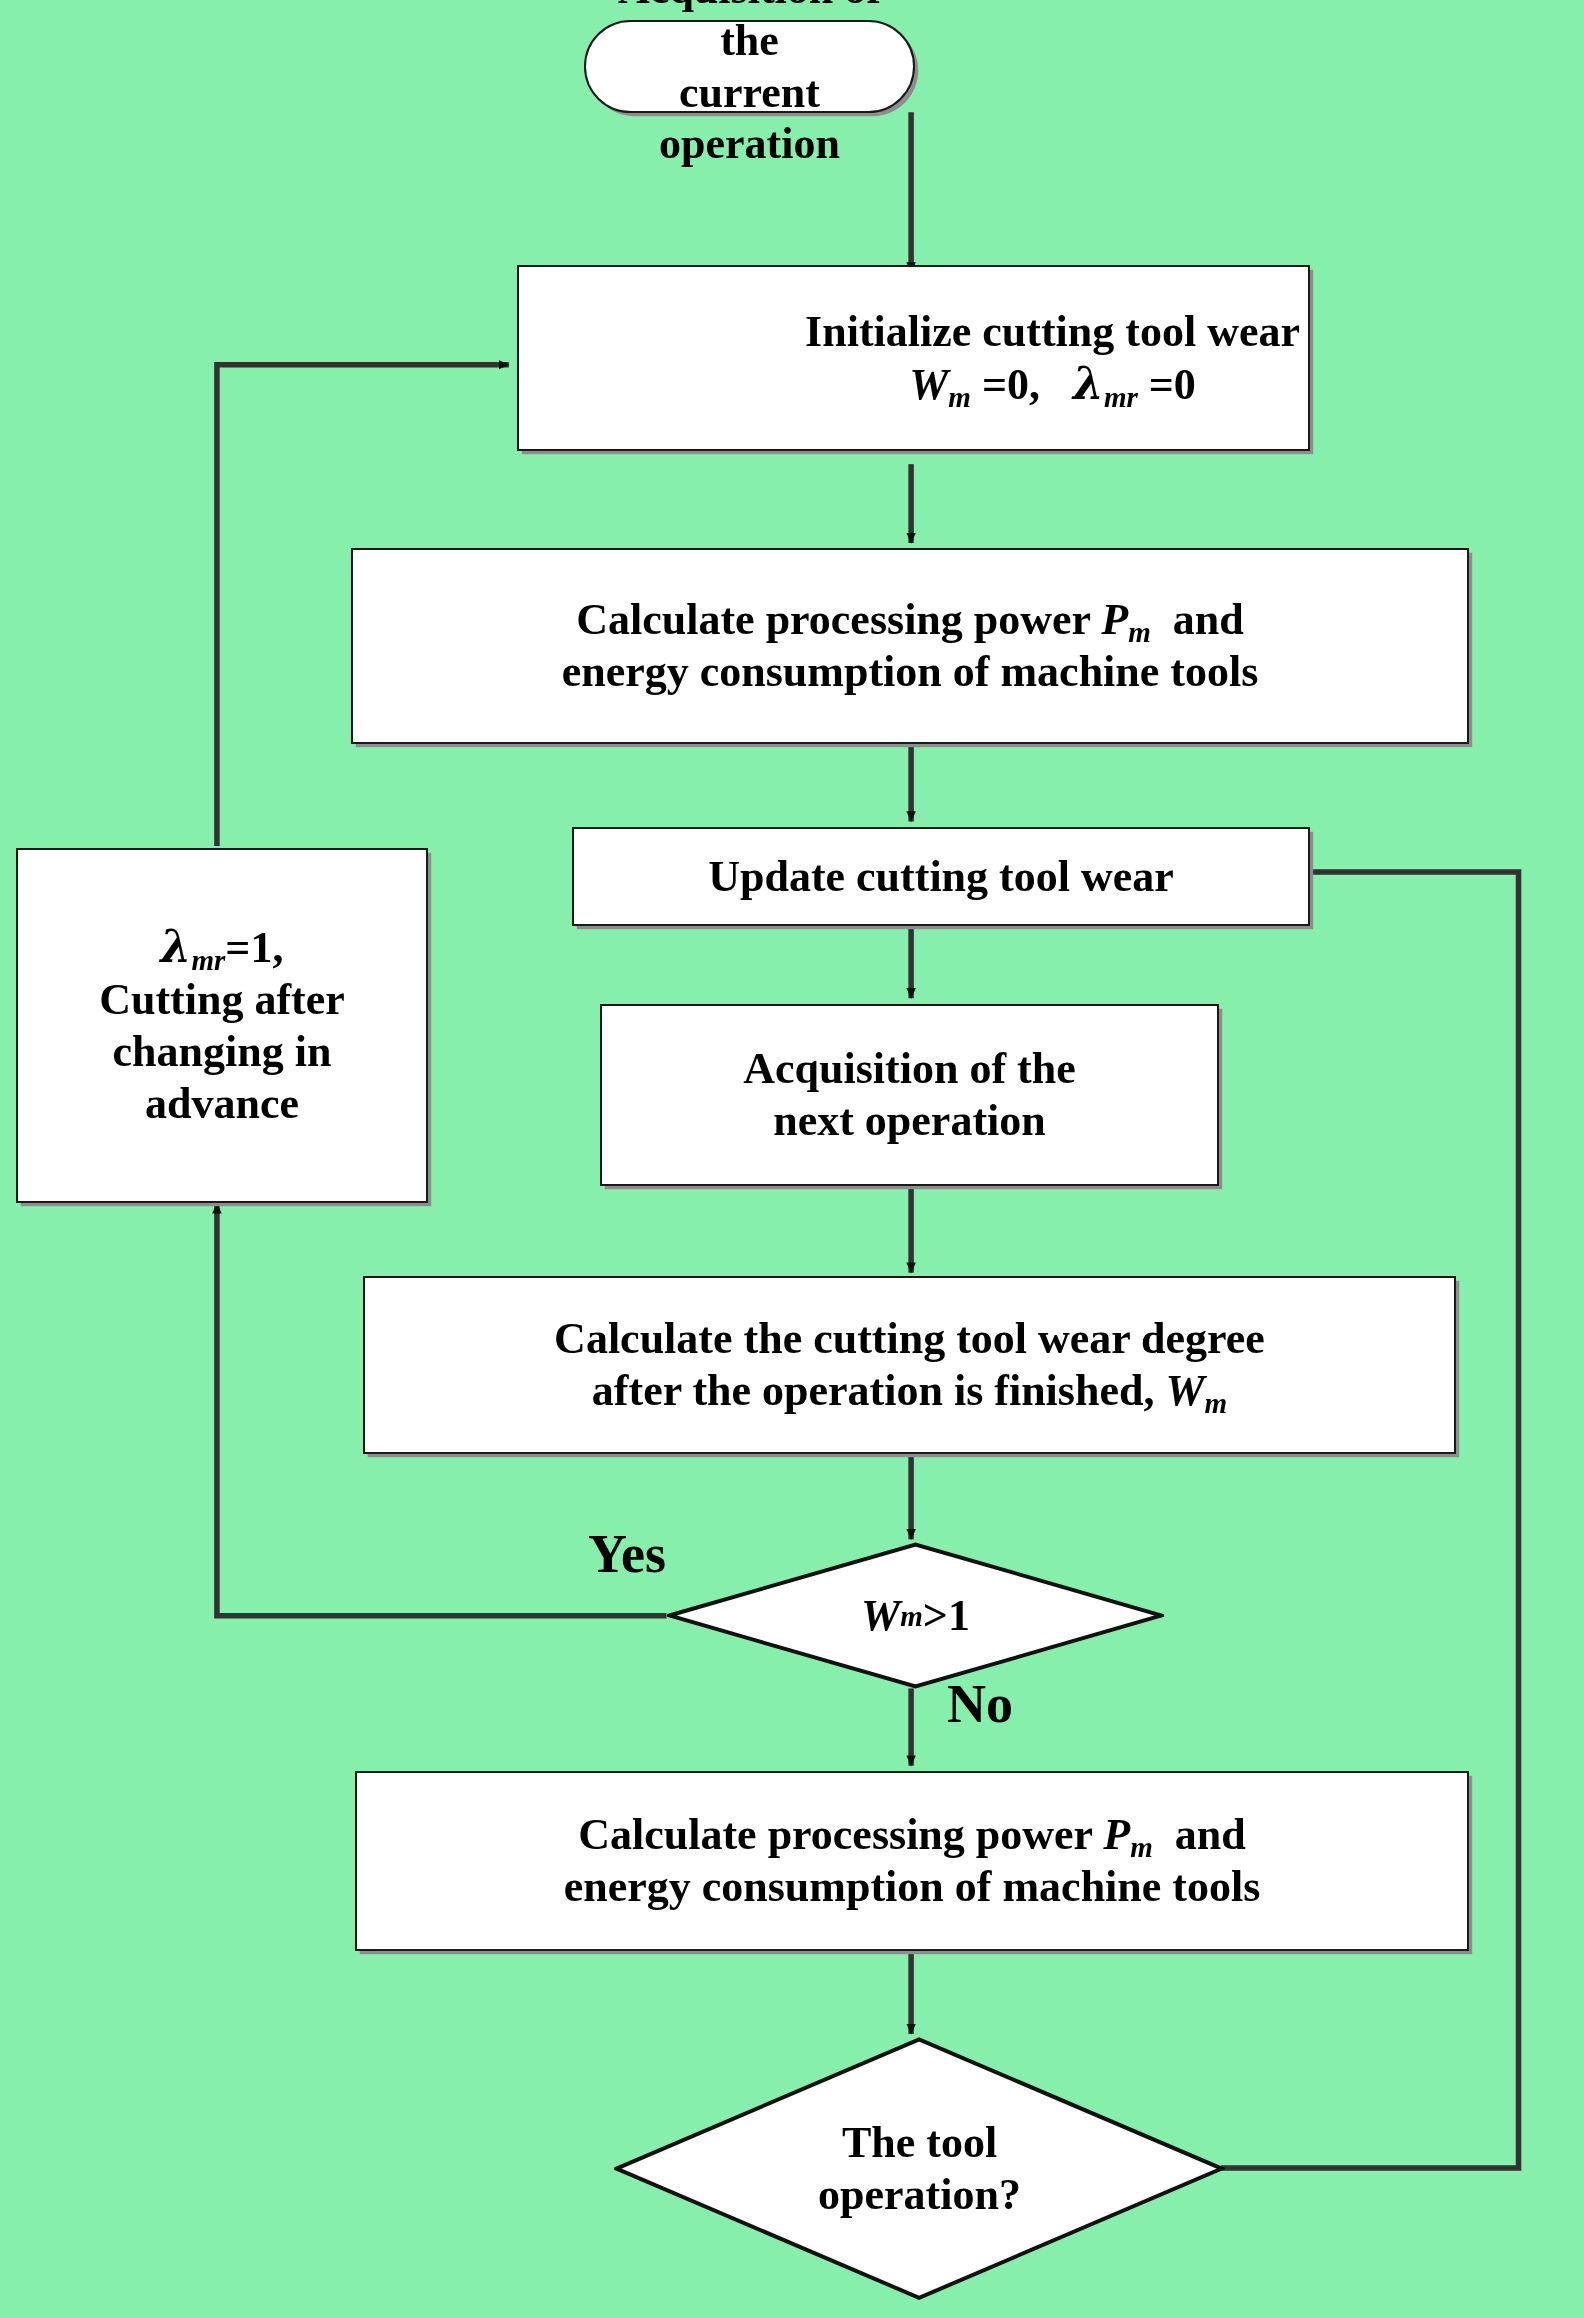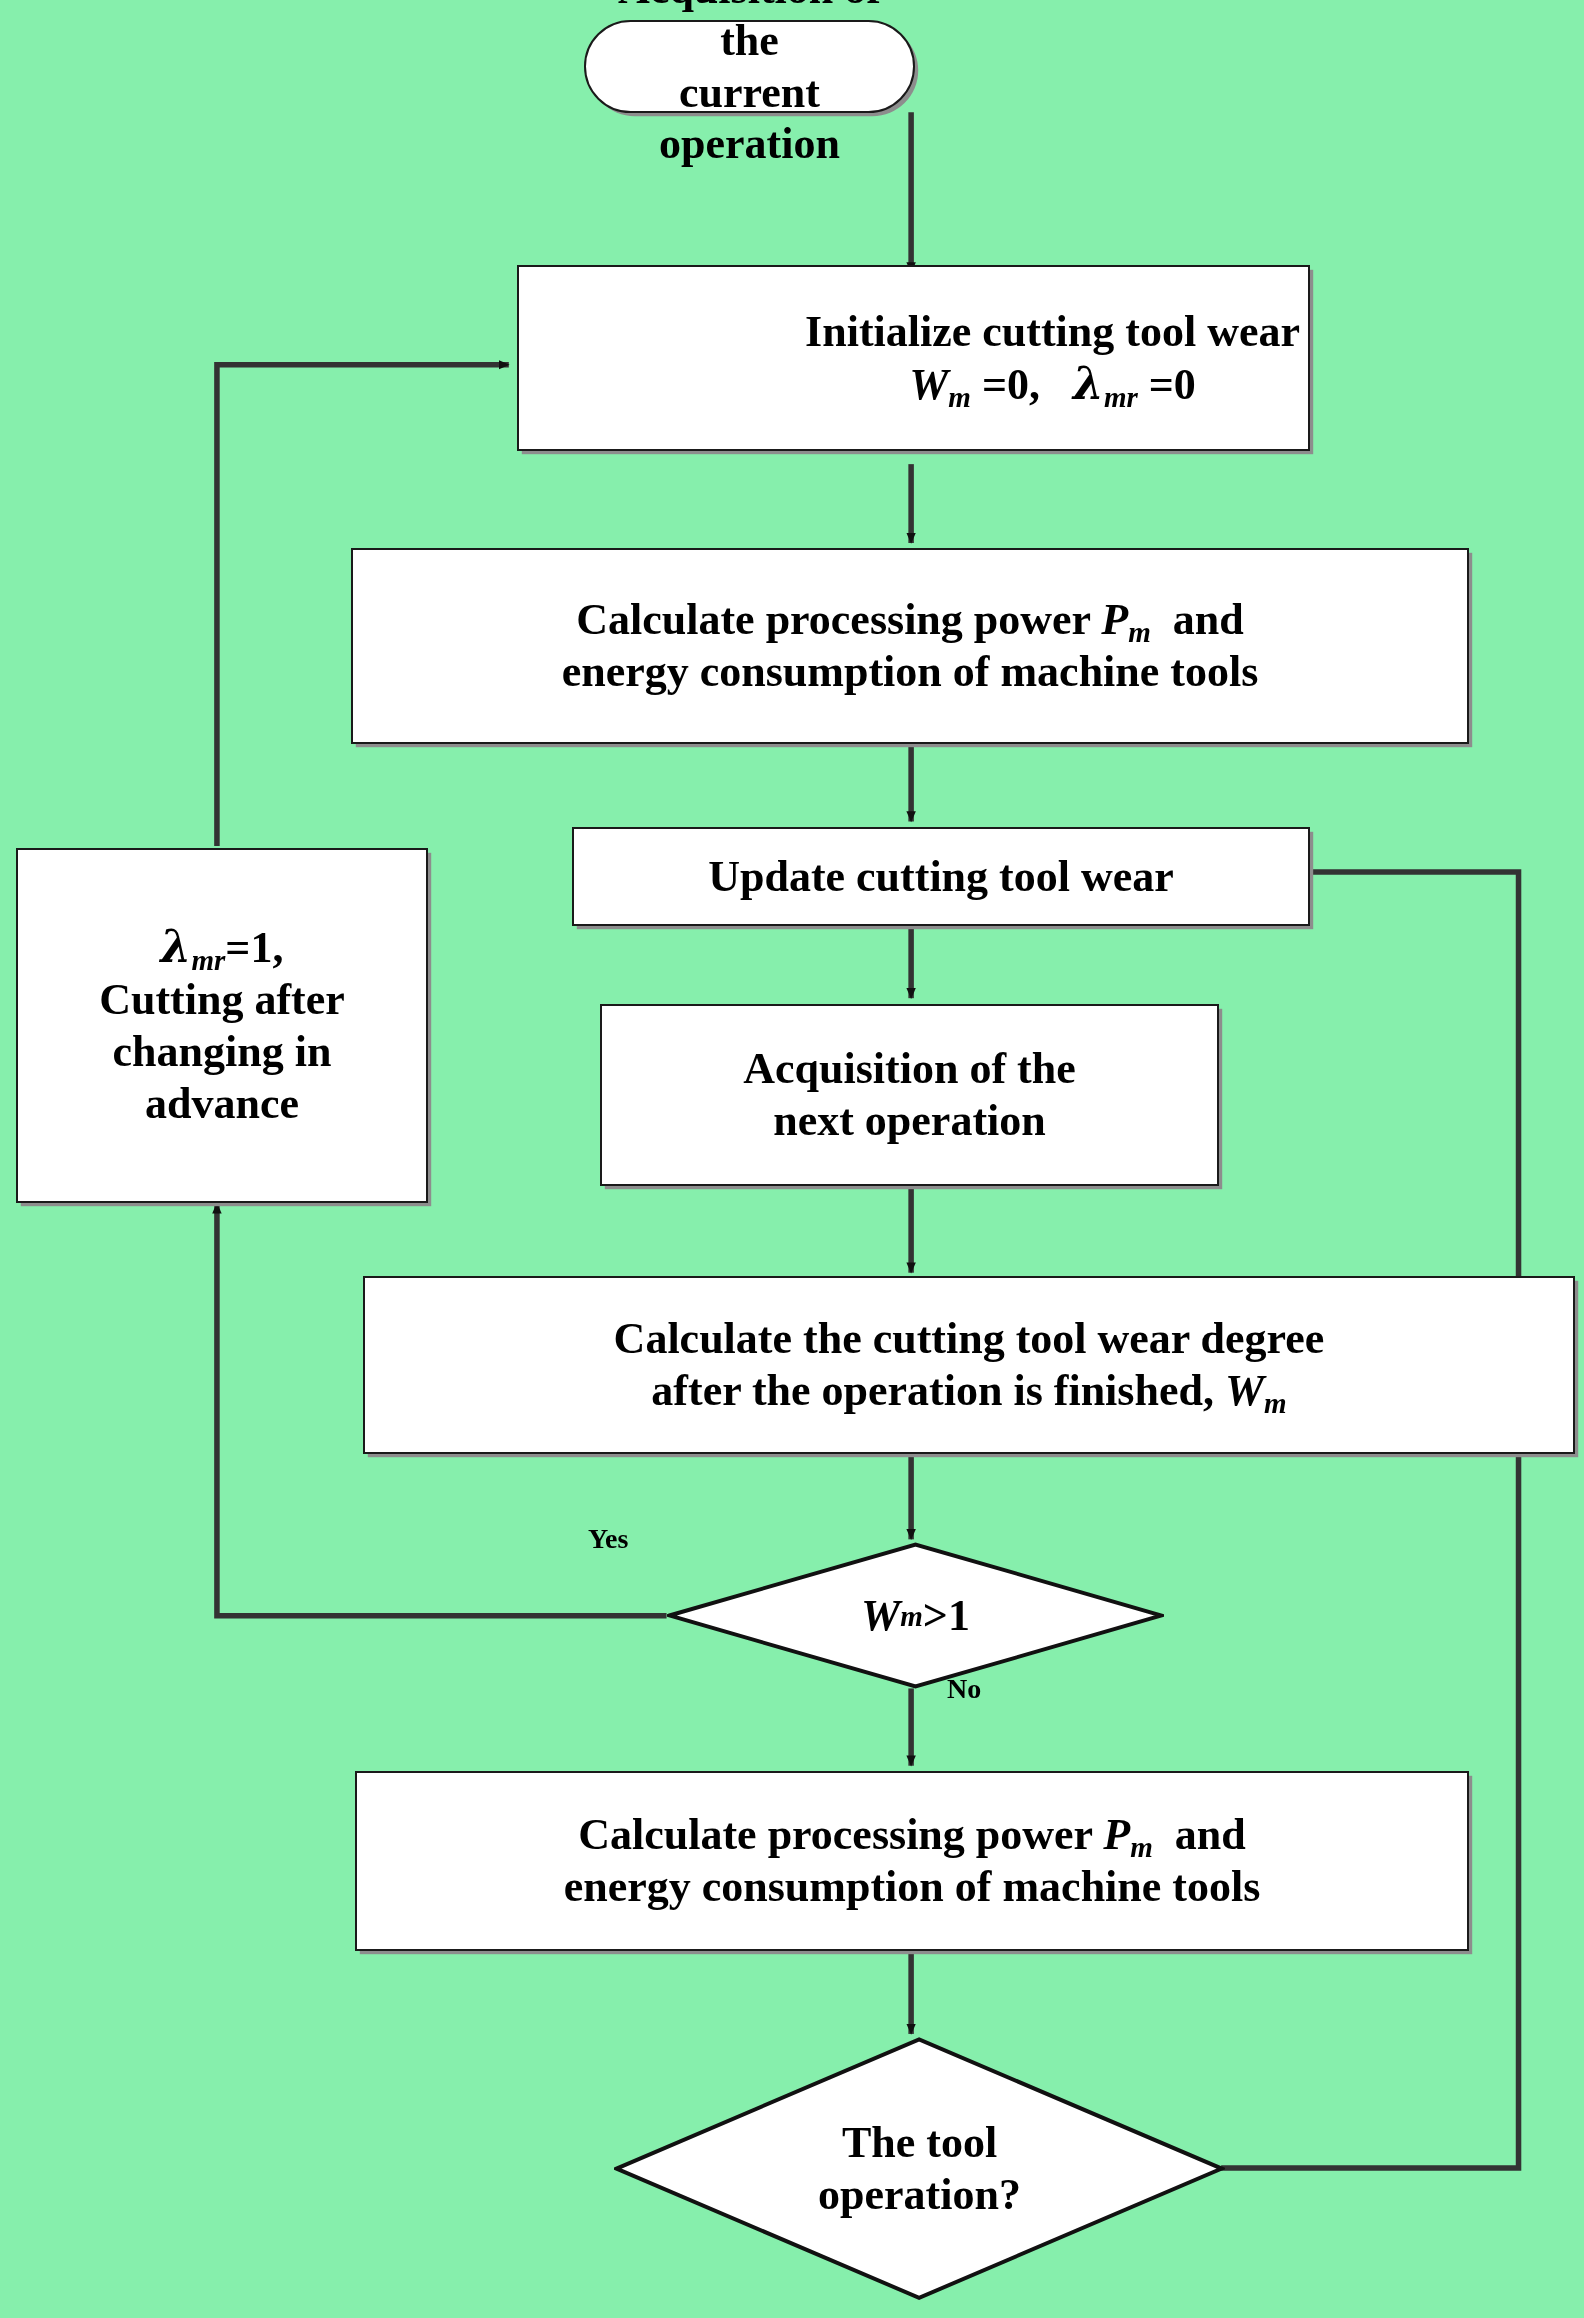--- a/index.html
+++ b/index.html
@@ -12,21 +12,21 @@
         line-height:1.18;}
   .proc{border:2.4px solid #1a1a1a;box-shadow:4px 4px 0 -0.8px #8d8d8d;}
   .term{border:2.4px solid #1a1a1a;border-radius:75px;box-shadow:4px 4px 0 -0.8px #8d8d8d;}
   .node .txt{padding:0 8px;font-size:44px;}
 
   .dia{position:absolute;}
   .dia .lbl{position:absolute;left:0;top:0;width:100%;height:100%;
             display:flex;align-items:center;justify-content:center;text-align:center;
             font-size:44px;line-height:1.18;pointer-events:none;}
 
-  .edgelabel{position:absolute;font-size:28px;color:#000;white-space:nowrap;}
+  .edgelabel{position:absolute;font-size:54px;color:#000;white-space:nowrap;}
 
   i.v{font-style:italic;}
   sub{font-size:0.66em;font-style:italic;vertical-align:-0.28em;line-height:0;}
   .lam{font-style:italic;font-family:"DejaVu Serif", serif;}
 </style>
 </head>
 <body>
 
 <div id="stage">
 
@@ -96,21 +96,21 @@
     </div>
   </div>
 
   <div class="node proc" style="left:600px;top:1004px;width:619px;height:182px;">
     <div class="txt">
       <span>Acquisition of  the</span><br>
       <span>next operation</span>
     </div>
   </div>
 
-  <div class="node proc" style="left:363px;top:1276px;width:1212px;height:178px;">
+  <div class="node proc" style="left:363px;top:1276px;width:1093px;height:178px;">
     <div class="txt">
       <span>Calculate the cutting tool wear degree</span><br>
       <span>after the operation is finished, <i class="v">W</i><sub>m</sub></span>
     </div>
   </div>
 
   <div class="dia" style="left:667px;top:1542px;width:497px;height:147px;">
     <svg width="497" height="147" viewBox="0 0 630 186">
       <polygon points="3,93 315,3 627,93 315,183" fill="#fff" stroke="#111" stroke-width="5"></polygon>
     </svg>

